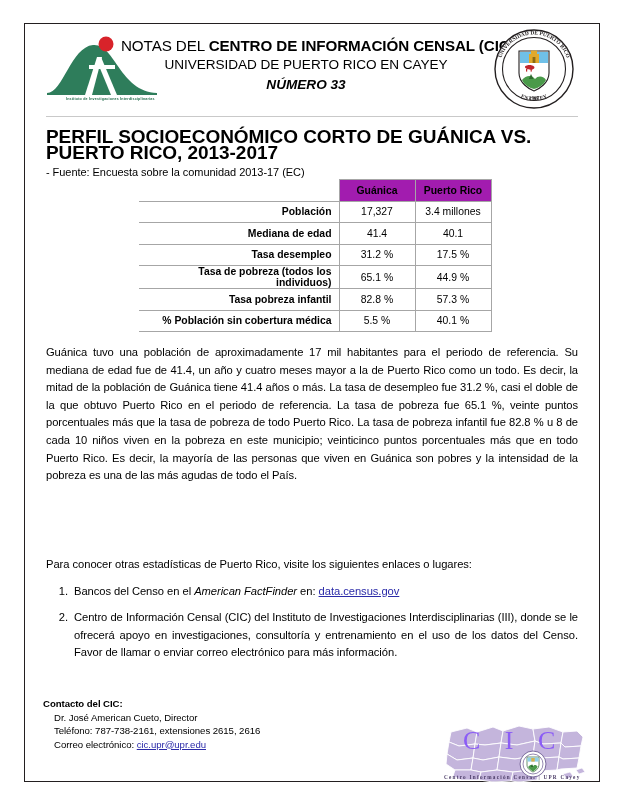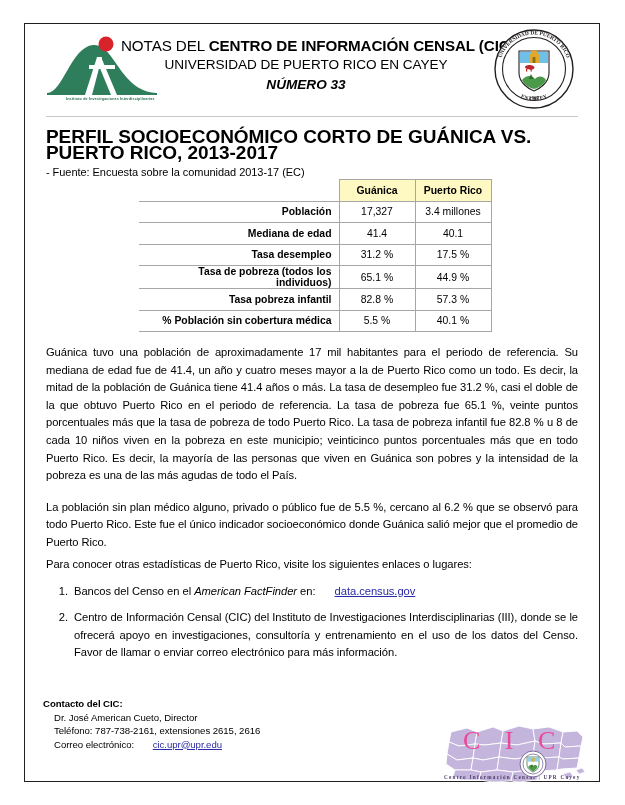--- a/index.html
+++ b/index.html
@@ -138,21 +138,21 @@
   table.profile col.c1 { width: 76px; }
   table.profile col.c2 { width: 76px; }
   table.profile th, table.profile td {
     border: 1px solid #a6a6a6;
     font-size: 10.4px;
     height: 21.5px;
     padding: 0 7px;
     box-sizing: border-box;
   }
   table.profile thead th {
-    background: #fef9c3;
+    background: #a21caf;
     font-weight: bold;
     text-align: center;
     font-size: 10.4px;
   }
   table.profile thead th.blank {
     background: #ffffff;
     border-top: none;
     border-left: none;
     border-bottom: none;
   }
@@ -202,21 +202,20 @@
     font-size: 11.2px;
     line-height: 17.6px;
     text-align: justify;
     margin-bottom: 9px;
     padding-left: 3px;
     letter-spacing: -0.05px;
   }
   .ital { font-style: italic; }
   a.lnk, .lnk {
     color: #2a2aa8;
-    margin-left: 16px;
   }
 
   
   .contact-block {
     position: absolute;
     left: 18px;
     top: 673px;
     width: 380px;
   }
   .contact-title {
@@ -245,21 +244,21 @@
     width: 148px;
     height: 78px;
   }
   .cic-letters {
     position: absolute;
     left: 20px;
     top: 12px;
     font-family: "Liberation Serif", serif;
     font-size: 26px;
     letter-spacing: 9px;
-    color: #ec4899;
+    color: #8b5cf6;
     z-index: 4;
   }
   .cic-caption {
     position: absolute;
     left: 1px;
     top: 60px;
     font-size: 5.2px;
     letter-spacing: 1.25px;
     color: #4a3b66;
     font-weight: bold;
@@ -385,21 +384,20 @@
           <td class="rowlabel">% Población sin cobertura médica</td>
           <td class="val">5.5 %</td>
           <td class="val">40.1 %</td>
         </tr>
       </tbody>
     </table>
   </div>
 
   <div class="body-block">
     <p class="para">Guánica tuvo una población de aproximadamente 17 mil habitantes para el periodo de referencia.  Su mediana de edad fue de 41.4, un año y cuatro meses mayor a la de Puerto Rico como un todo.  Es decir, la mitad de la población de Guánica tiene 41.4 años o más.  La tasa de desempleo fue 31.2 %, casi el doble de la que obtuvo Puerto Rico en el periodo de referencia. La tasa de pobreza fue 65.1 %, veinte puntos porcentuales más que la tasa de pobreza de todo Puerto Rico.  La tasa de pobreza infantil fue 82.8 % u 8 de cada 10 niños viven en la pobreza en este municipio; veinticinco puntos porcentuales más que en todo Puerto Rico. Es decir, la mayoría de las personas que viven en Guánica son pobres y la intensidad de la pobreza es una de las más agudas de todo el País.</p>
-    <p class="para">La población sin plan médico alguno, privado o público fue de 5.5 %, cercano al 6.2 % que se observó para todo Puerto Rico.  Este fue el único indicador socioeconómico donde Guánica salió mejor que el promedio de Puerto Rico.</p>
   </div>
 
   <div class="links-block">
     <p class="links-intro">Para conocer otras estadísticas de Puerto Rico, visite los siguientes enlaces o lugares:</p>
     <ol class="links">
       <li><span>Bancos del Censo en el </span><span class="ital">American FactFinder</span><span> en:  </span><a class="lnk" href="#">data.census.gov</a></li>
       <li>Centro de Información Censal (CIC) del Instituto de Investigaciones Interdisciplinarias (III), donde se le ofrecerá apoyo en investigaciones, consultoría y entrenamiento en el uso de los datos del Censo.  Favor de llamar o enviar correo electrónico para más información.</li>
     </ol>
   </div>
 

